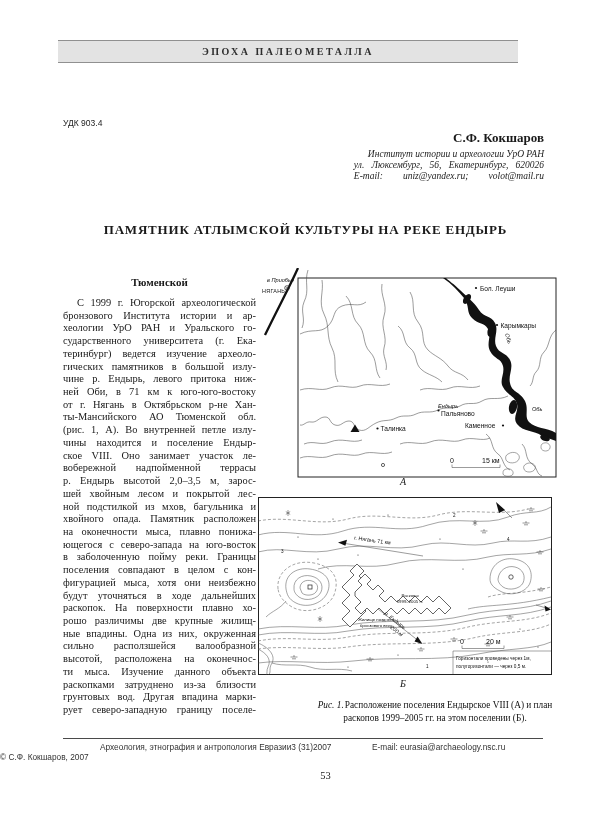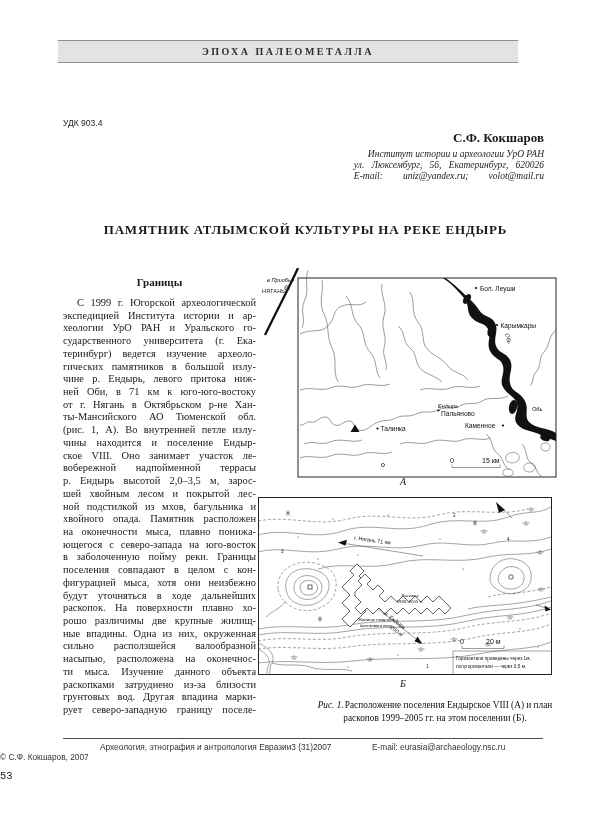--- a/index.html
+++ b/index.html
@@ -60,22 +60,22 @@
   .b-note  { font-family:"Liberation Sans", sans-serif; font-size:4.7px; }
   .b-num   { font-family:"Liberation Sans", sans-serif; font-size:4.6px; }
 
   .footer-rule { position:absolute; left:63px; top:738px; width:480px; border-top:1px solid #4a4a4a; }
   .footer-line1 { position:absolute; left:100px; top:742px;
     font-family:"Liberation Sans", sans-serif; font-size:8.3px; color:#333; display:flex; gap:0; }
   .footer-email { position:absolute; left:372px; top:742px;
     font-family:Liberation Sans, sans-serif; font-size:8.3px; color:#333; }
   .footer-copy { position:absolute; left:0; right:0; top:752px; text-align:left;
     font-family:"Liberation Sans", sans-serif; font-size:8.3px; color:#333; }
-  .page-num { position:absolute; left:0; right:0; top:770px; text-align:left;
-    font-family:Liberation Mono, monospace; font-size:10.5px; color:#222; }
+  .page-num { position:absolute; left:0; right:0; top:770px; text-align:center;
+    font-family:Liberation Serif, serif; font-size:10.5px; color:#222;padding-left:40px; }
 </style>
 </head>
 <body>
 
 <div class="page">
 
   <div class="running-head">ЭПОХА ПАЛЕОМЕТАЛЛА</div>
 
   <div class="udc">УДК 903.4</div>
 
@@ -83,25 +83,25 @@
     <div class="author-name">С.Ф. Кокшаров</div>
     <div class="affiliation">
         <div class="tline">Институт истории и археологии УрО РАН</div>
         <div class="tline">ул. Люксембург, 56, Екатеринбург, 620026</div>
         <div class="tline">E-mail: uniz@yandex.ru; volot@mail.ru</div>
       </div>
   </div>
 
   <div class="title">ПАМЯТНИК АТЛЫМСКОЙ КУЛЬТУРЫ НА РЕКЕ ЕНДЫРЬ</div>
 
-  <div class="section-heading">Границы</div>
+  <div class="section-heading">Тюменской</div>
 
   <div class="intro">
       <div class="tline">С 1999 г. Югорской археологической</div>
-      <div class="tline">экспедицией Института истории и ар-</div>
+      <div class="tline">бронзового Института истории и ар-</div>
       <div class="tline">хеологии УрО РАН и Уральского го-</div>
       <div class="tline">сударственного университета (г. Ека-</div>
       <div class="tline">теринбург) ведется изучение археоло-</div>
       <div class="tline">гических памятников в большой излу-</div>
       <div class="tline">чине р. Ендырь, левого притока ниж-</div>
       <div class="tline">ней Оби, в 71 км к юго-юго-востоку</div>
       <div class="tline">от г. Нягань в Октябрьском р-не Хан-</div>
       <div class="tline">ты-Мансийского АО Тюменской обл.</div>
       <div class="tline">(рис. 1, А). Во внутренней петле излу-</div>
       <div class="tline">чины находится и поселение Ендыр-</div>
@@ -114,21 +114,21 @@
       <div class="tline">на оконечности мыса, плавно понижа-</div>
       <div class="tline">ющегося с северо-запада на юго-восток</div>
       <div class="tline">в заболоченную пойму реки. Границы</div>
       <div class="tline">поселения совпадают в целом с кон-</div>
       <div class="tline">фигурацией мыса, хотя они неизбежно</div>
       <div class="tline">будут уточняться в ходе дальнейших</div>
       <div class="tline">раскопок. На поверхности плавно хо-</div>
       <div class="tline">рошо различимы две крупные жилищ-</div>
       <div class="tline">ные впадины. Одна из них, окруженная</div>
       <div class="tline">сильно расползшейся валообразной</div>
-      <div class="tline">насыпью, расположена на оконечнос-</div>
+      <div class="tline">высотой, расположена на оконечнос-</div>
       <div class="tline">ти мыса. Изучение данного объекта</div>
       <div class="tline">раскопками затруднено из-за близости</div>
       <div class="tline">грунтовых вод. Другая впадина марки-</div>
       <div class="tline">рует северо-западную границу поселе-</div>
     </div>
 
   <svg class="map-a" viewBox="0 0 300 222">
 
     <path class="rail" d="M38,0 C 30,18 18,40 5,67"></path>
     <circle class="open" cx="27" cy="20" r="2.3"></circle>

